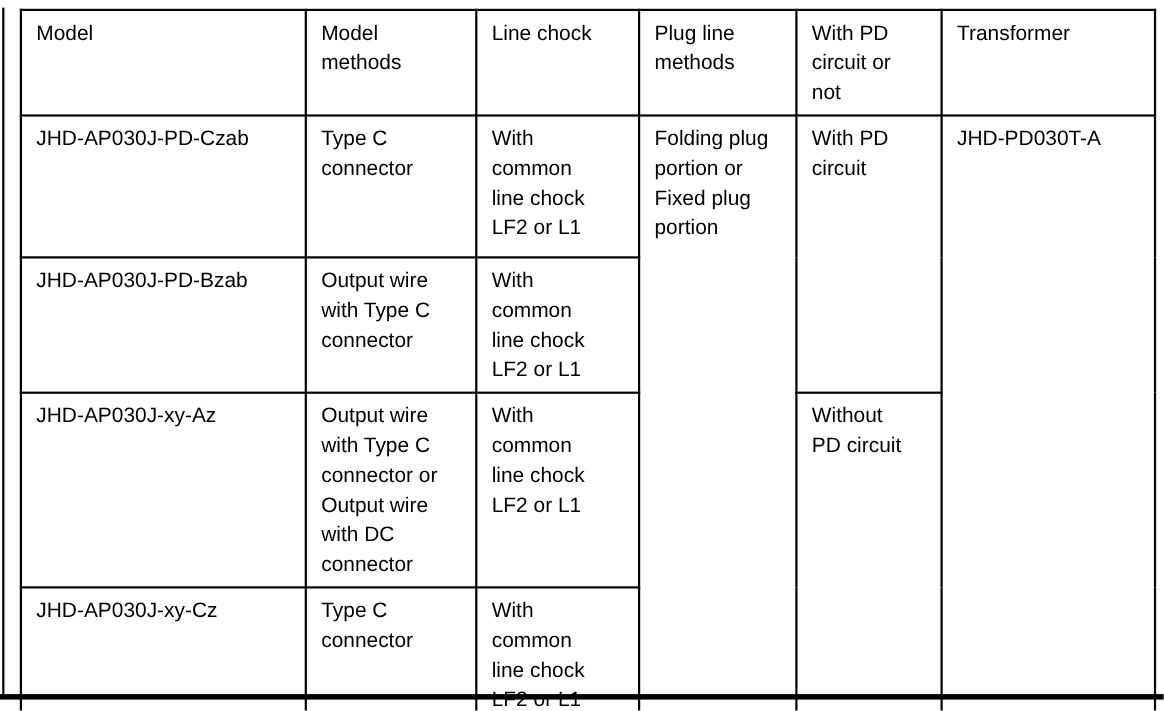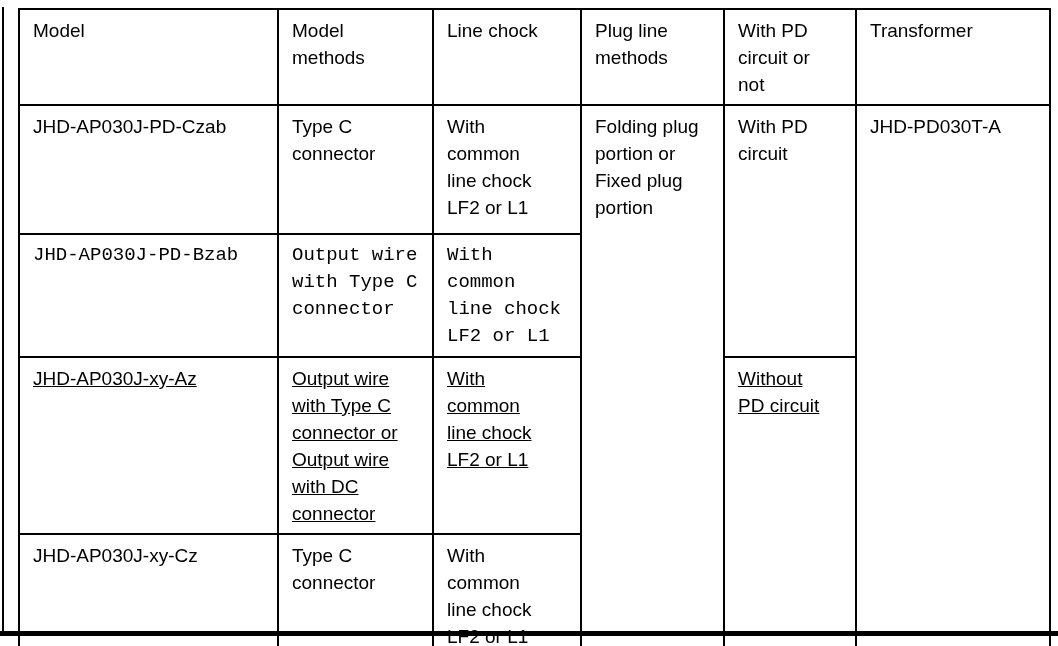--- a/index.html
+++ b/index.html
@@ -51,22 +51,22 @@
     text-align: left;
     font-size: 19px;
     line-height: 27px;
     font-weight: 400;
     padding: 7px 8px 6px 13px;
     white-space: pre-line;
     overflow: hidden;
   }
   tr.header-row   { height: 90px; margin-top: 33px; }
   tr.data-row-1   { height: 129px; margin-top: 40px; }
-  tr.data-row-2   { height: 116px; font-family: Liberation Mono, monospace; }
-  tr.data-row-3   { height: 175px; text-decoration: underline; }
+  tr.data-row-2   { height: 116px; }
+  tr.data-row-3   { height: 175px; }
   tr.data-row-4   { height: 115px; }
 </style>
 </head>
 <body>
 
 <div class="page-edge-left"></div>
 <div class="page-rule-bottom"></div>
 
 <table class="spec-table">
   <colgroup>

